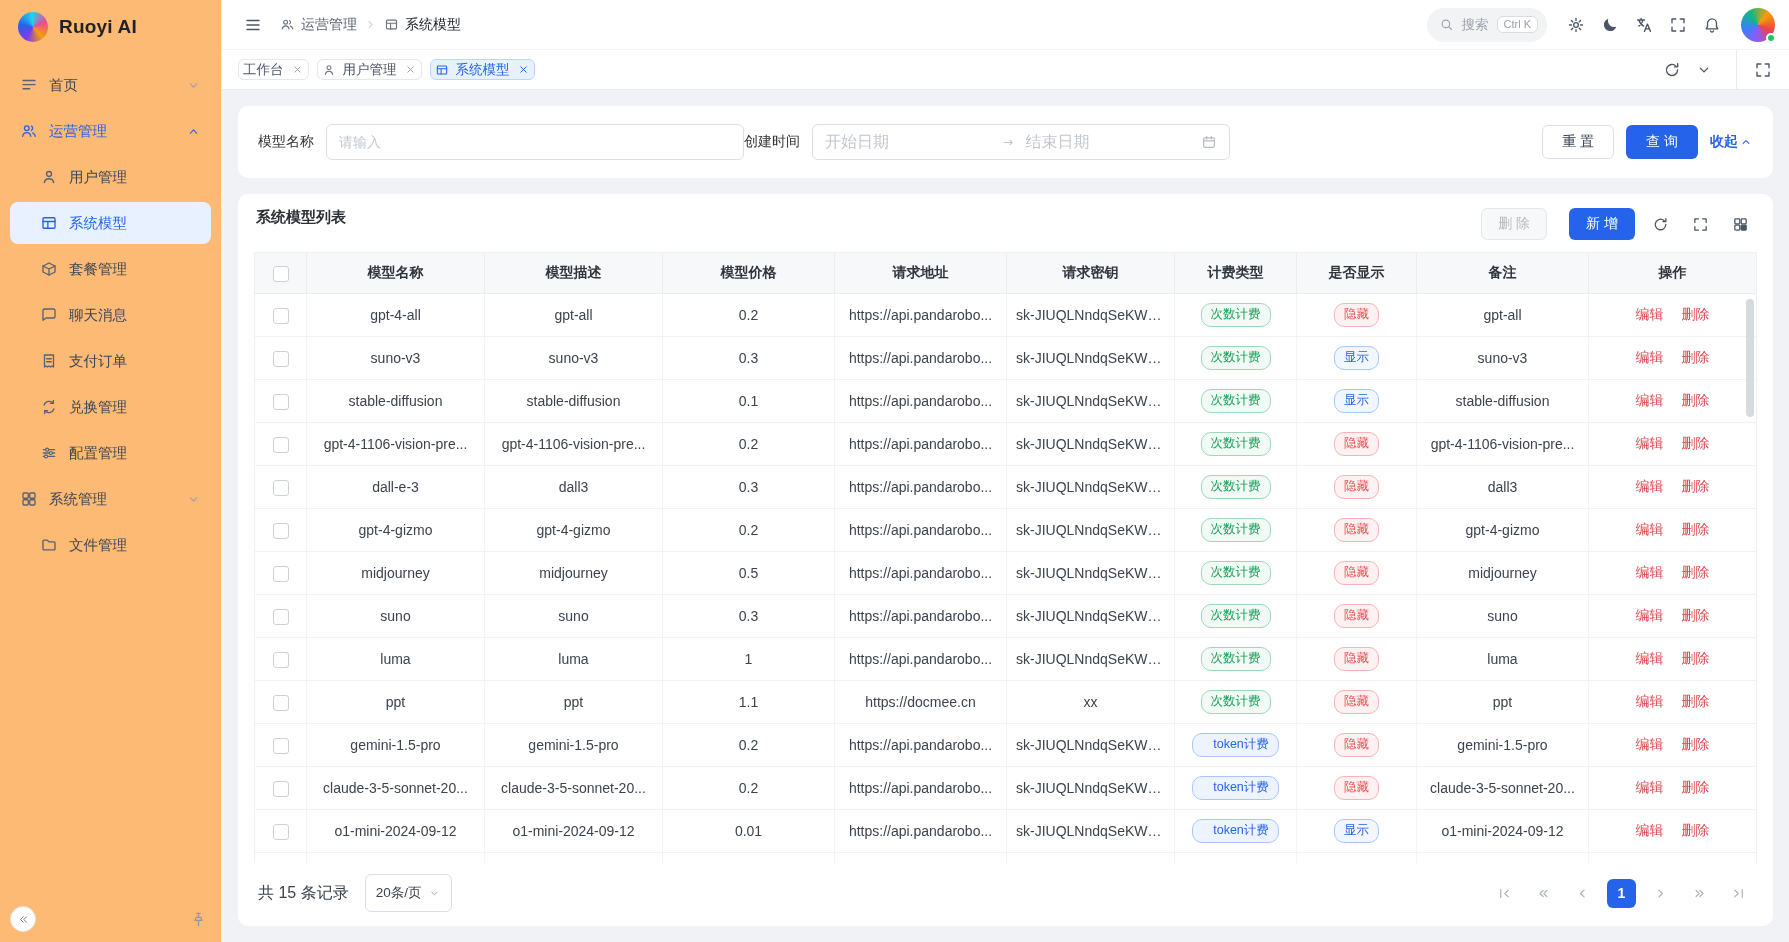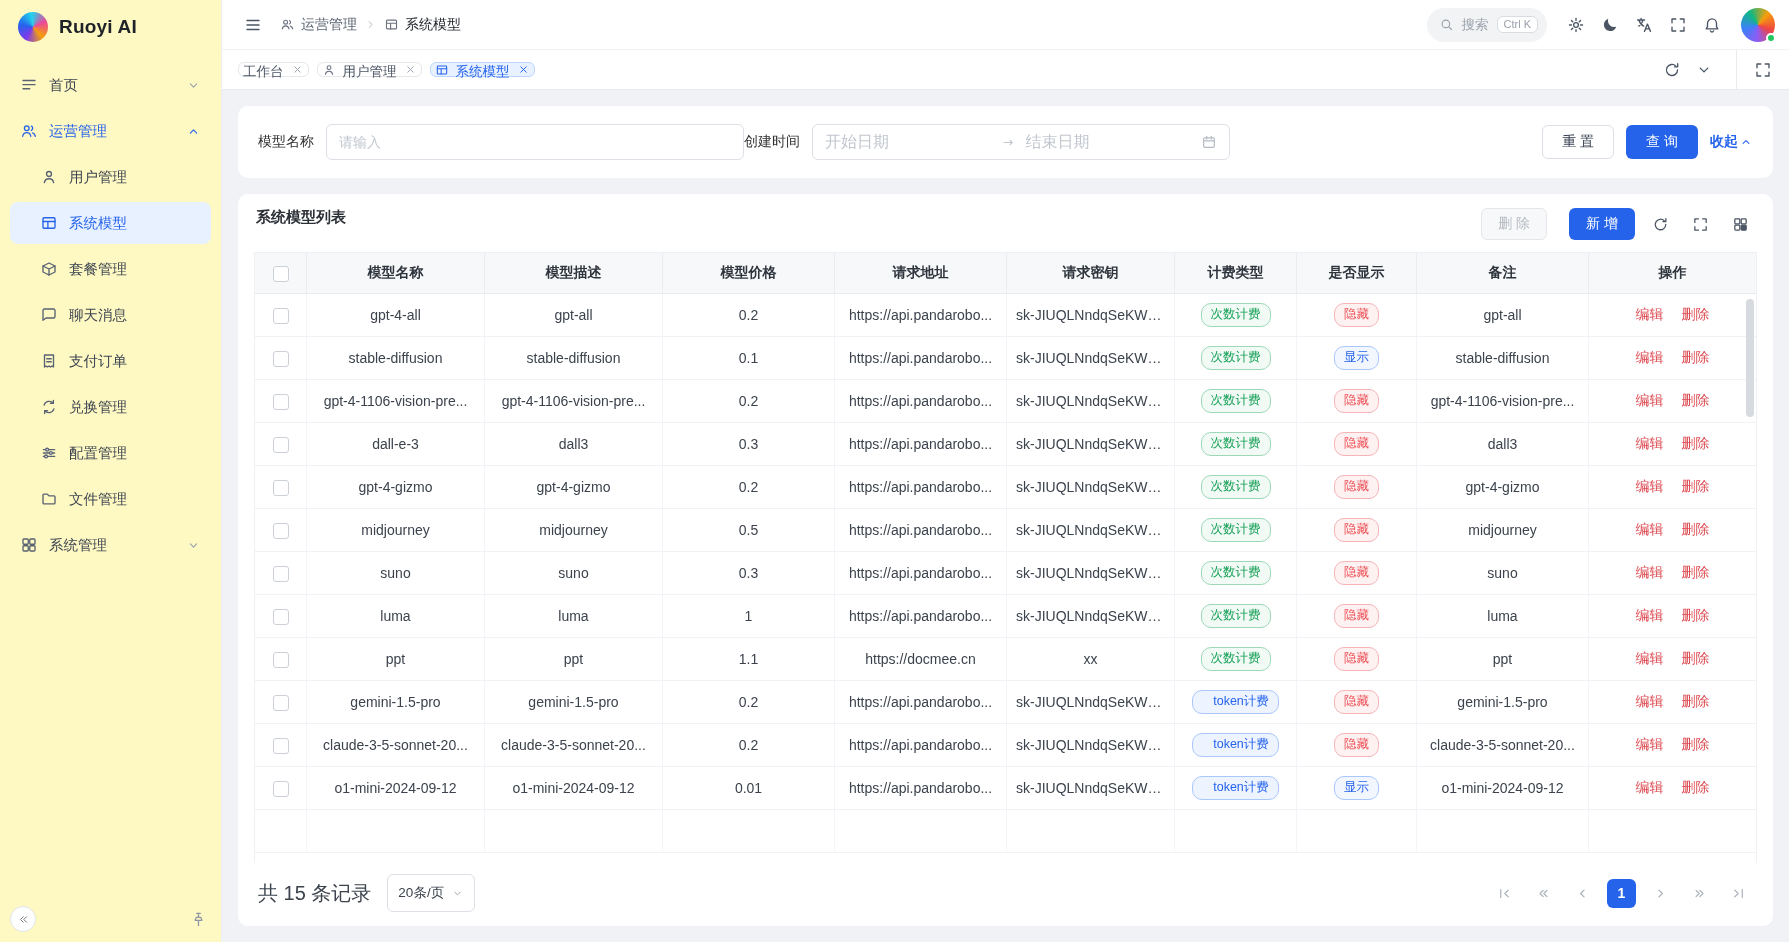--- a/index.html
+++ b/index.html
@@ -3,21 +3,21 @@
 <meta charset="utf-8">
 <style>
   * { margin:0; padding:0; box-sizing:border-box; }
   html,body { width:1789px; height:942px; overflow:hidden; }
   body { font-family:"Liberation Sans","DejaVu Sans",sans-serif; font-size:14px; color:#333; background:#f0f2f5; }
   [data-icon]{display:inline-flex; width:18px; height:18px; flex:none;}
   [data-icon] svg{width:100%; height:100%;}
   .app{display:flex; width:1789px; height:942px;}
 
   
-  .sidebar{width:222px; background:#fef9c3; border-right:1px solid #eceef1; position:relative; flex:none;}
+  .sidebar{width:222px; background:#fdba74; border-right:1px solid #eceef1; position:relative; flex:none;}
   .logo{height:54px; display:flex; align-items:center; gap:11px; padding:0 18px;}
   .logo-mark{width:30px; height:30px; border-radius:50%; flex:none;
     background:conic-gradient(from 210deg,#7c3aed,#2563eb,#22d3ee,#ec4899,#f59e0b,#7c3aed);}
   .logo-text{font-size:19px; font-weight:700; color:#1f2329; letter-spacing:.2px;}
   .menu{padding:10px 10px; display:flex; flex-direction:column; gap:4px;}
   .menu-item{height:42px; display:flex; align-items:center; gap:11px; padding:0 10px; border-radius:8px;
     color:#3f4652; font-size:14.5px; cursor:pointer;}
   .menu-item .mi-icon{width:18px; height:18px; color:#596273;}
   .menu-item.child{padding-left:30px;}
   .menu-item.active{color:#2563eb;}
@@ -49,21 +49,21 @@
   .searchbox .s-ic{width:15px; height:15px;}
   .s-txt{font-size:13.5px;}
   .s-kbd{border:1px solid #d9dde2; background:#fff; border-radius:6px; font-size:11px; color:#9aa1ab; padding:2px 6px; line-height:1;}
   .avatar{width:34px; height:34px; border-radius:50%; margin-left:6px; position:relative; cursor:pointer; flex:none;
     background:conic-gradient(from 40deg,#f59e0b,#ef4444,#8b5cf6,#3b82f6,#10b981,#f59e0b);}
   .status-dot{position:absolute; right:-1px; bottom:-1px; width:10px; height:10px; border-radius:50%; background:#22c55e; border:2px solid #fff;}
 
   
   .tabbar{height:40px; background:#fff; border-bottom:1px solid #e9ebee; display:flex; align-items:center; padding:0 0 0 16px; gap:8px;}
   .tabs{display:flex; align-items:center; gap:8px;}
-  .tab{display:flex; align-items:flex-start; gap:7px; height:15px; padding:0 4px; border:1px solid #e5e7eb; border-radius:6px;
+  .tab{display:flex; align-items:center; gap:7px; height:21px; padding:0 4px; border:1px solid #e5e7eb; border-radius:6px;
     background:#fff; color:#4b5563; font-size:13.5px; cursor:pointer; white-space:nowrap;}
   .tab .t-ic{width:14px; height:14px; color:#6b7280;}
   .tab .t-close{width:13px; height:13px; color:#9ca3af; cursor:pointer;}
   .tab.active{background:#e8f1ff; border-color:#bcd6ff; color:#2563eb;}
   .tab.active .t-ic,.tab.active .t-close{color:#2563eb;}
   .tab-actions{margin-left:auto; display:flex; align-items:center; height:100%;}
   .tab-actions .iconbtn{width:32px;}
   .tab-actions .gap{width:16px;}
   .tab-actions .edge{border-left:1px solid #e9ebee; height:100%; display:flex; align-items:center; padding:0 10px;}
 
@@ -110,21 +110,21 @@
   .badge{display:inline-block; padding:3px 9px; border-radius:10px; font-size:12.5px; line-height:1.25; border:1px solid;}
   .badge.count{color:#18a058; border-color:#9fd8b9; background:#f1faf5;}
   .badge.token{color:#2563eb; border-color:#a9c7fb; background:#eef4ff;padding-left:20px;}
   .badge.hidden{color:#ee4f55; border-color:#f6b4b8; background:#fdf1f1;}
   .badge.shown{color:#2563eb; border-color:#a9c7fb; background:#f2f7ff;}
   .op-link{color:#dd4a51; cursor:pointer; margin:0 9px; font-weight:500;}
   .vscroll{position:absolute; top:46px; right:2px; bottom:6px; width:8px;}
   .vscroll .thumb{width:8px; height:118px; border-radius:4px; background:#d7dade; cursor:pointer;}
 
   .table-footer{display:flex; align-items:center; gap:16px; padding:11px 4px 6px; flex:none;}
-  .total-text{font-size:20px; color:#3c434d;}
+  .total-text{font-size:16px; color:#3c434d;}
   .page-size{height:31px; border:1px solid #dcdfe5; border-radius:6px; display:flex; align-items:center; gap:7px;
     padding:18px 10px; font-size:13.5px; color:#3c434d; cursor:pointer; background:#fff;}
   .page-size [data-icon]{width:13px; height:13px; color:#9aa1ab;}
   .pager{margin-left:auto; display:flex; align-items:center; gap:10px;}
   .pg-btn{width:29px; height:29px; display:flex; align-items:center; justify-content:center; border-radius:6px;
     color:#a6adb7; cursor:pointer; font-size:14px;}
   .pg-btn [data-icon]{width:15px; height:15px;}
   .pg-btn.page-active{background:#2563eb; color:#fff; font-weight:600;}
 </style>
 </head>
@@ -224,43 +224,43 @@
           <span class="mi-icon" data-icon="config">
             <svg viewBox="0 0 24 24" fill="none" stroke="currentColor" stroke-width="1.8" stroke-linecap="round" stroke-linejoin="round">
               <path d="M4.5 7.5h15M4.5 12h15M4.5 16.5h15"></path>
               <circle cx="9.5" cy="7.5" r="1.9" fill="#fff"></circle>
               <circle cx="14.5" cy="12" r="1.9" fill="#fff"></circle>
               <circle cx="8" cy="16.5" r="1.9" fill="#fff"></circle>
             </svg>
           </span>
           <span class="mi-label">配置管理</span>
         </div>
-        <div class="menu-item child">
-          <span class="mi-icon" data-icon="folder">
-            <svg viewBox="0 0 24 24" fill="none" stroke="currentColor" stroke-width="1.8" stroke-linecap="round" stroke-linejoin="round">
-              <path d="M4 6.8c0-.7.6-1.3 1.3-1.3h4.2L12 7.8h6.7c.7 0 1.3.6 1.3 1.3v8.1c0 .7-.6 1.3-1.3 1.3H5.3c-.7 0-1.3-.6-1.3-1.3V6.8z"></path>
-            </svg>
-          </span>
-          <span class="mi-label">文件管理</span>
-        </div>
         <div class="menu-item">
           <span class="mi-icon" data-icon="system">
             <svg viewBox="0 0 24 24" fill="none" stroke="currentColor" stroke-width="1.8" stroke-linecap="round" stroke-linejoin="round">
               <rect x="4" y="4" width="7" height="7" rx="1.2"></rect>
               <rect x="13" y="4" width="7" height="7" rx="1.2"></rect>
               <rect x="4" y="13" width="7" height="7" rx="1.2"></rect>
               <rect x="13" y="13" width="7" height="7" rx="1.2"></rect>
             </svg>
           </span>
           <span class="mi-label">系统管理</span>
           <span class="mi-chevron" data-icon="chevron-down">
             <svg viewBox="0 0 24 24" fill="none" stroke="currentColor" stroke-width="1.8" stroke-linecap="round" stroke-linejoin="round">
               <path d="M7 9.5l5 5 5-5"></path>
             </svg>
           </span>
+        </div>
+        <div class="menu-item child">
+          <span class="mi-icon" data-icon="folder">
+            <svg viewBox="0 0 24 24" fill="none" stroke="currentColor" stroke-width="1.8" stroke-linecap="round" stroke-linejoin="round">
+              <path d="M4 6.8c0-.7.6-1.3 1.3-1.3h4.2L12 7.8h6.7c.7 0 1.3.6 1.3 1.3v8.1c0 .7-.6 1.3-1.3 1.3H5.3c-.7 0-1.3-.6-1.3-1.3V6.8z"></path>
+            </svg>
+          </span>
+          <span class="mi-label">文件管理</span>
         </div>
       </nav>
     <button class="collapse-fab">
       <span data-icon="double-left">
           <svg viewBox="0 0 24 24" fill="none" stroke="currentColor" stroke-width="1.8" stroke-linecap="round" stroke-linejoin="round">
             <path d="M11.5 7l-5 5 5 5M17.5 7l-5 5 5 5"></path>
           </svg>
         </span>
     </button>
     <span class="pin" data-icon="pin">
@@ -537,20 +537,32 @@
                   <td>0.2</td>
                   <td>https://api.pandarobo...</td>
                   <td>sk-JIUQLNndqSeKWU...</td>
                   <td><span class="badge count">次数计费</span></td>
                   <td><span class="badge hidden">隐藏</span></td>
                   <td>gpt-all</td>
                   <td><span class="op-link">编辑</span><span class="op-link">删除</span></td>
                 </tr>
                 <tr>
                   <td><span class="cb"></span></td>
+                  <td>suno-v3</td>
+                  <td>suno-v3</td>
+                  <td>0.3</td>
+                  <td>https://api.pandarobo...</td>
+                  <td>sk-JIUQLNndqSeKWU...</td>
+                  <td><span class="badge count">次数计费</span></td>
+                  <td><span class="badge shown">显示</span></td>
+                  <td>suno-v3</td>
+                  <td><span class="op-link">编辑</span><span class="op-link">删除</span></td>
+                </tr>
+                <tr>
+                  <td><span class="cb"></span></td>
                   <td>stable-diffusion</td>
                   <td>stable-diffusion</td>
                   <td>0.1</td>
                   <td>https://api.pandarobo...</td>
                   <td>sk-JIUQLNndqSeKWU...</td>
                   <td><span class="badge count">次数计费</span></td>
                   <td><span class="badge shown">显示</span></td>
                   <td>stable-diffusion</td>
                   <td><span class="op-link">编辑</span><span class="op-link">删除</span></td>
                 </tr>

